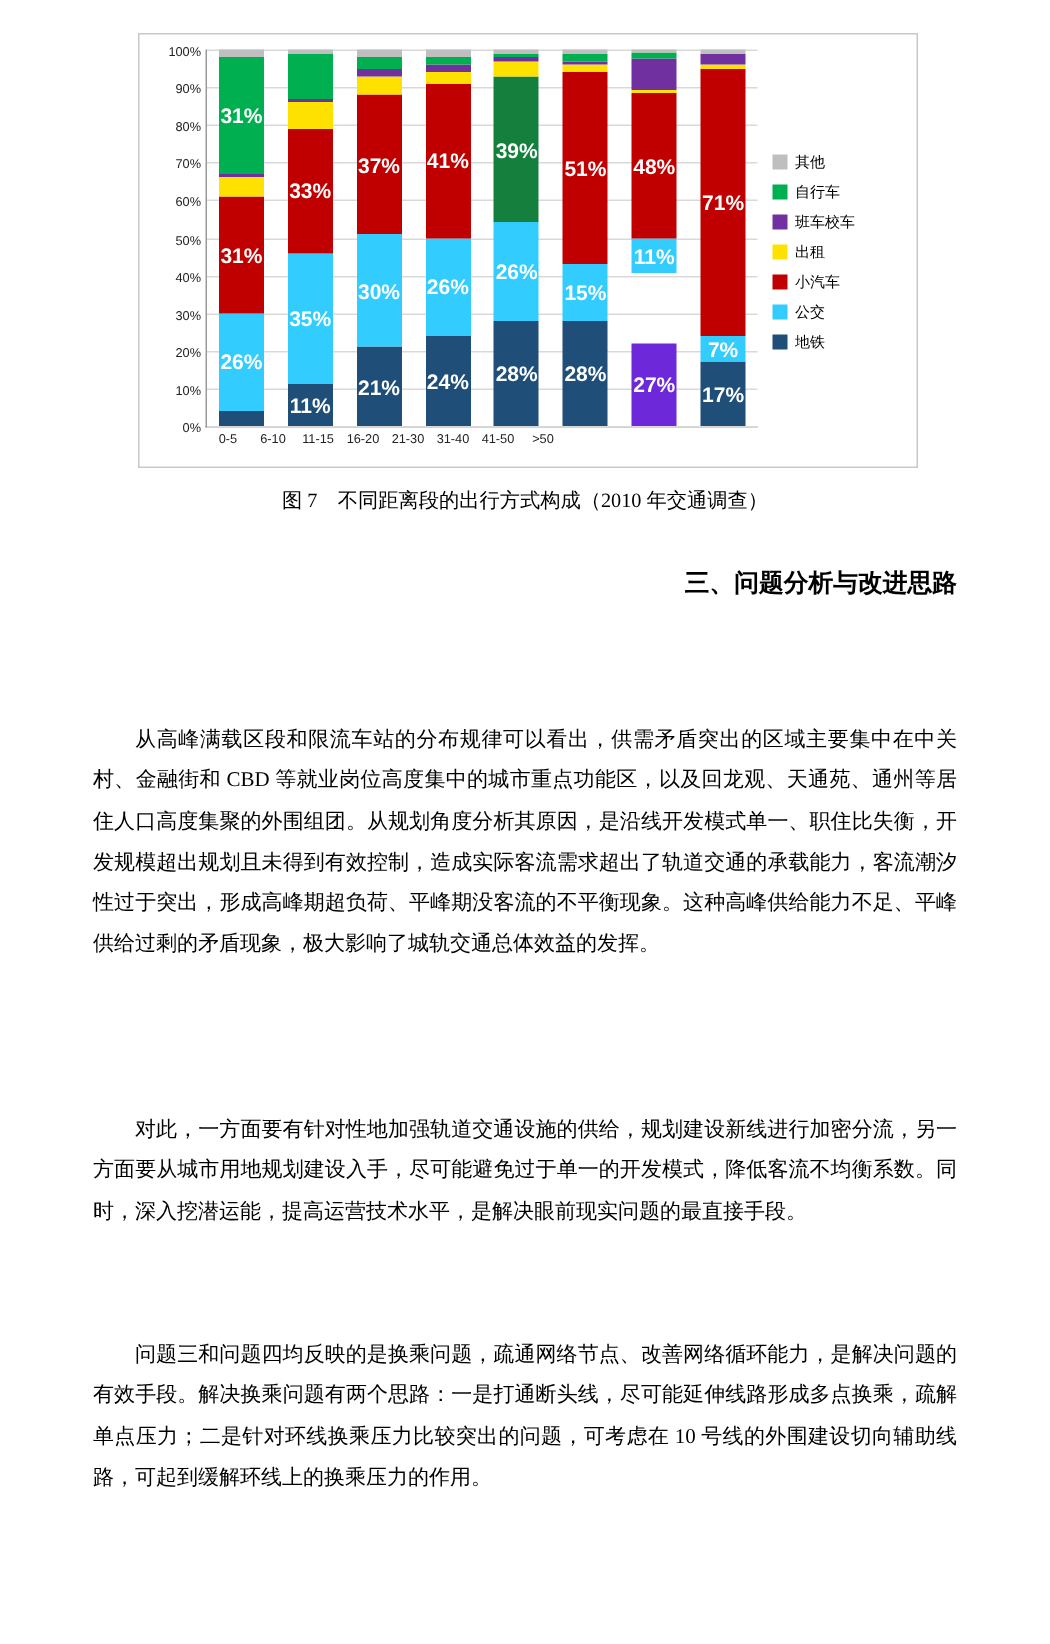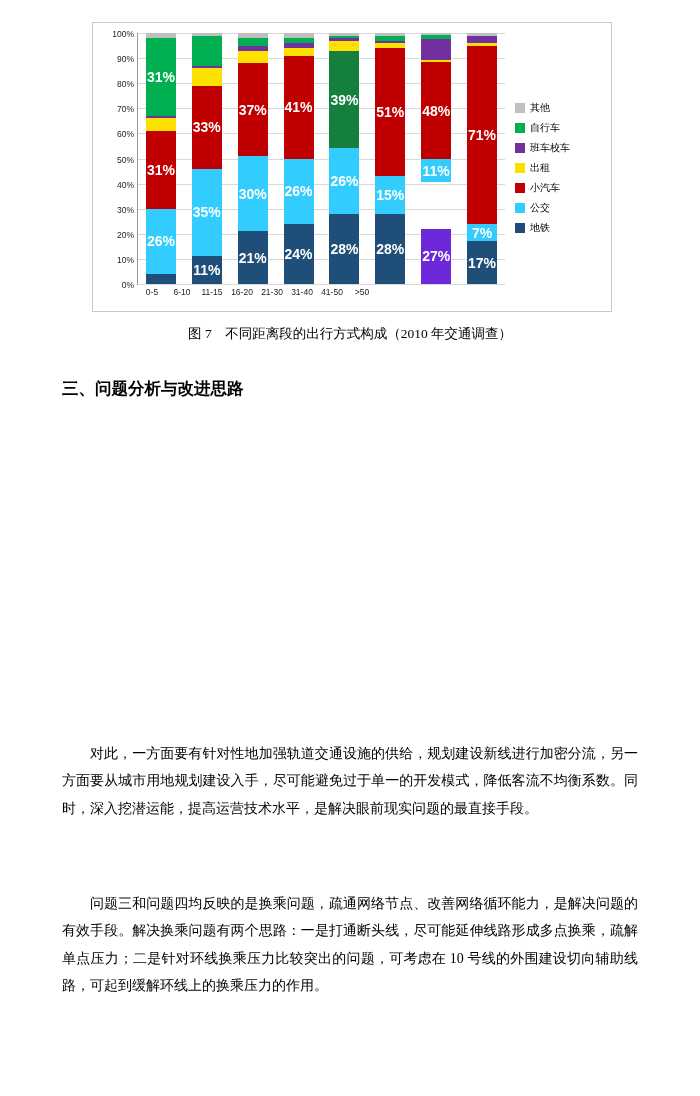--- a/index.html
+++ b/index.html
@@ -130,20 +130,21 @@
     width:700px;
     text-align:center;
     font-size:13.5px;
     font-family:"Liberation Serif", serif;
   }
   .h2{
     font-size:16.5px;
     font-weight:bold;
     margin:0 0 0 0;
     font-family:"Liberation Sans", sans-serif;
+    text-align:right;
   }
   .h3{
     font-size:14.5px;
     font-weight:bold;
     font-family:"Liberation Sans", sans-serif;
   }
   .para{
     font-size:14px;
     line-height:1.95;
     text-align:justify;
@@ -357,20 +358,23 @@
       </div>
   </div>
 
   <div class="figcaption">图 7　不同距离段的出行方式构成（2010 年交通调查）</div>
 
   <div class="blk" style="top:378px;">
     <div class="h2">三、问题分析与改进思路</div>
   </div>
 
 
+  <div class="blk" style="top:480px;">
+    <p class="para">从高峰满载区段和限流车站的分布规律可以看出，供需矛盾突出的区域主要集中在中关村、金融街和 CBD 等就业岗位高度集中的城市重点功能区，以及回龙观、天通苑、通州等居住人口高度集聚的外围组团。从规划角度分析其原因，是沿线开发模式单一、职住比失衡，开发规模超出规划且未得到有效控制，造成实际客流需求超出了轨道交通的承载能力，客流潮汐性过于突出，形成高峰期超负荷、平峰期没客流的不平衡现象。这种高峰供给能力不足、平峰供给过剩的矛盾现象，极大影响了城轨交通总体效益的发挥。</p>
+  </div>
 
   <div class="blk" style="top:700px;margin-top:40px;">
     <p class="para">对此，一方面要有针对性地加强轨道交通设施的供给，规划建设新线进行加密分流，另一方面要从城市用地规划建设入手，尽可能避免过于单一的开发模式，降低客流不均衡系数。同时，深入挖潜运能，提高运营技术水平，是解决眼前现实问题的最直接手段。</p>
   </div>
 
 
   <div class="blk" style="top:890px;">
     <p class="para">问题三和问题四均反映的是换乘问题，疏通网络节点、改善网络循环能力，是解决问题的有效手段。解决换乘问题有两个思路：一是打通断头线，尽可能延伸线路形成多点换乘，疏解单点压力；二是针对环线换乘压力比较突出的问题，可考虑在 10 号线的外围建设切向辅助线路，可起到缓解环线上的换乘压力的作用。</p>
   </div>
 

